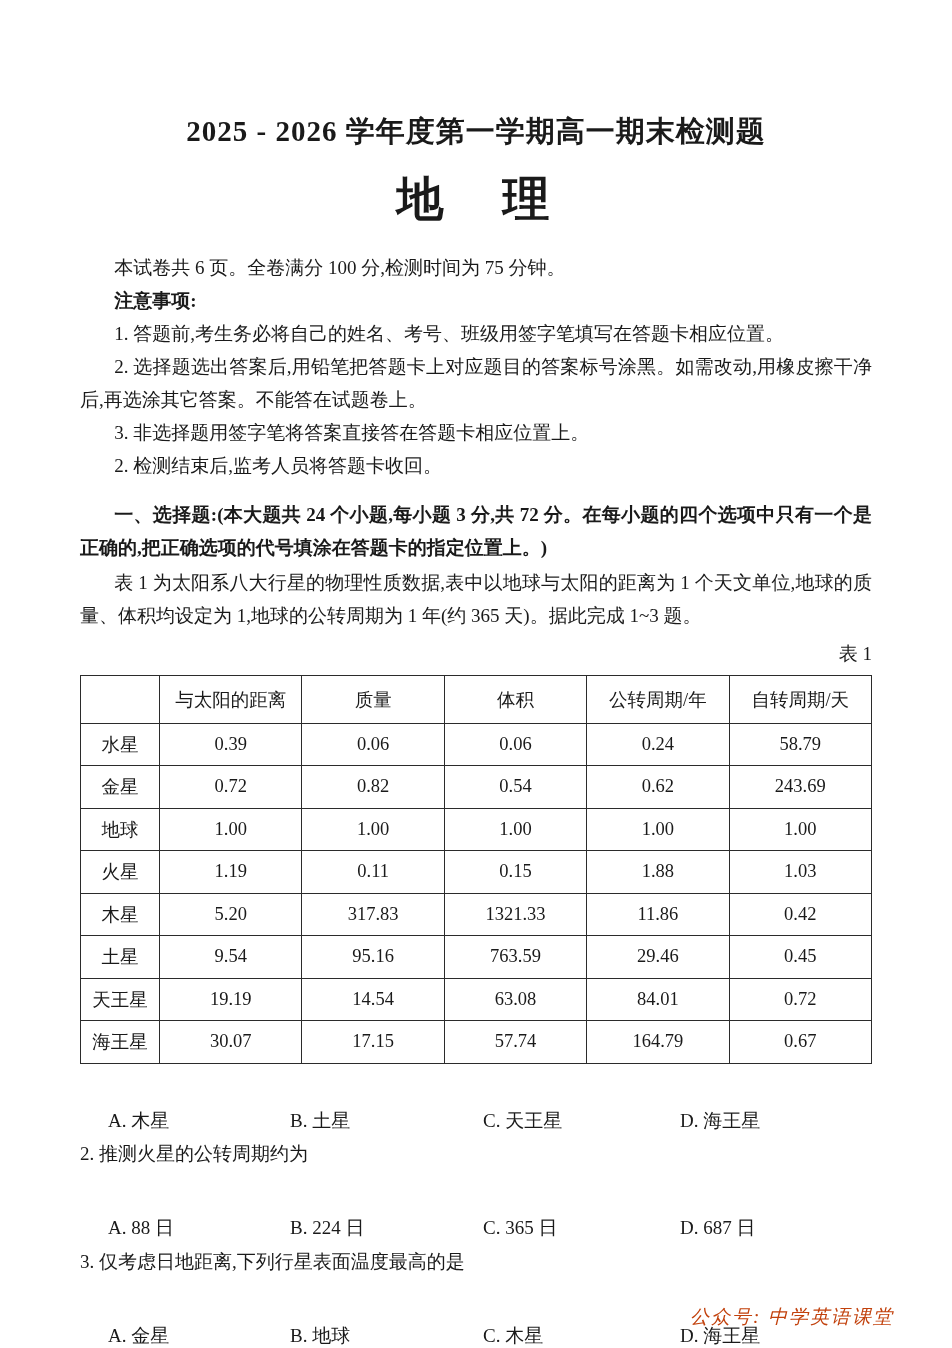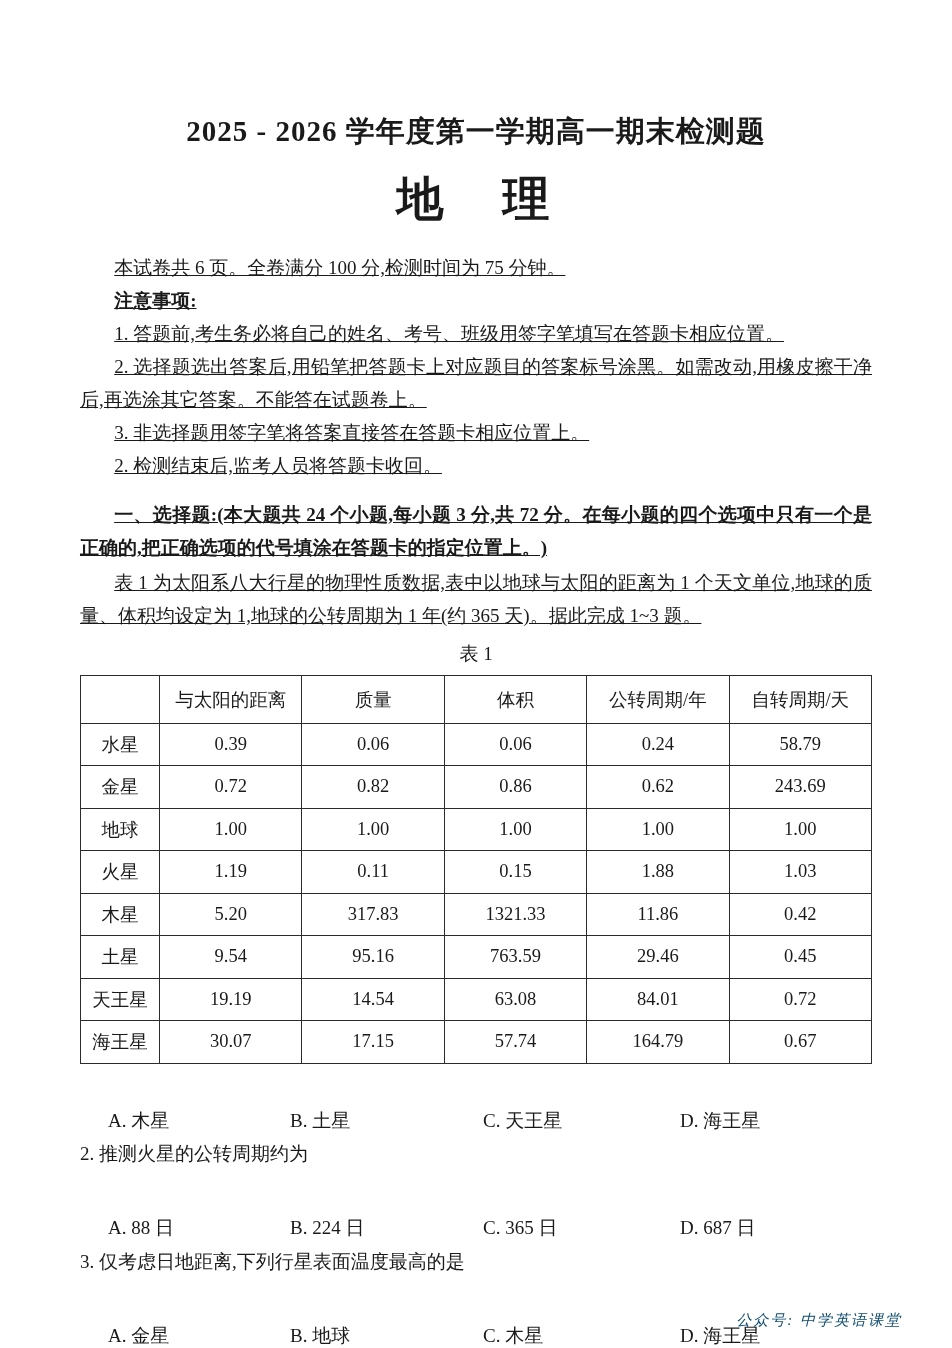--- a/index.html
+++ b/index.html
@@ -27,31 +27,30 @@
     font-size: 47px;
     font-weight: bold;
     margin-top: 16px;
     letter-spacing: 6px;
   }
   p.body-line {
     font-size: 19px;
     line-height: 1.74;
     text-indent: 1.8em;
     text-align: justify;
-    text-decoration: underline;
   }
   .intro { margin-top: 20px; }
   .notes-title { font-weight: bold; }
   .section-heading {
     font-weight: bold;
     margin-top: 16px;
   }
   .passage { margin-top: 2px; }
   .table-caption {
-    text-align: center;
+    text-align: right;
     font-size: 19px;
     margin-top: 8px;
   }
   table.data-table {
     width: 100%;
     border-collapse: collapse;
     margin-top: 8px;
     font-size: 18.5px;
   }
   table.data-table th, table.data-table td {
@@ -77,24 +76,24 @@
     line-height: 1.78;
     margin-top: 40px;
   }
   .footer-line {
     text-align: center;
     font-size: 19px;
     margin-top: 6px;
   }
   .watermark {
     position: absolute;
-    right: 50px;
+    right: 58px;
     bottom: 18px;
-    font-size: 15px;
-    color: #0c4a6e;
+    font-size: 19px;
+    color: #c2410c;
     font-style: italic;
     letter-spacing: 2px;
   }
 </style>
 </head>
 <body>
 
 <div class="page">
 
   <div class="exam-session">2025 - 2026 学年度第一学期高一期末检测题</div>
@@ -129,21 +128,21 @@
         <td>0.39</td>
         <td>0.06</td>
         <td>0.06</td>
         <td>0.24</td>
         <td>58.79</td>
       </tr>
       <tr>
         <td>金星</td>
         <td>0.72</td>
         <td>0.82</td>
-        <td>0.86</td>
+        <td>0.54</td>
         <td>0.62</td>
         <td>243.69</td>
       </tr>
       <tr>
         <td>地球</td>
         <td>1.00</td>
         <td>1.00</td>
         <td>1.00</td>
         <td>1.00</td>
         <td>1.00</td>

